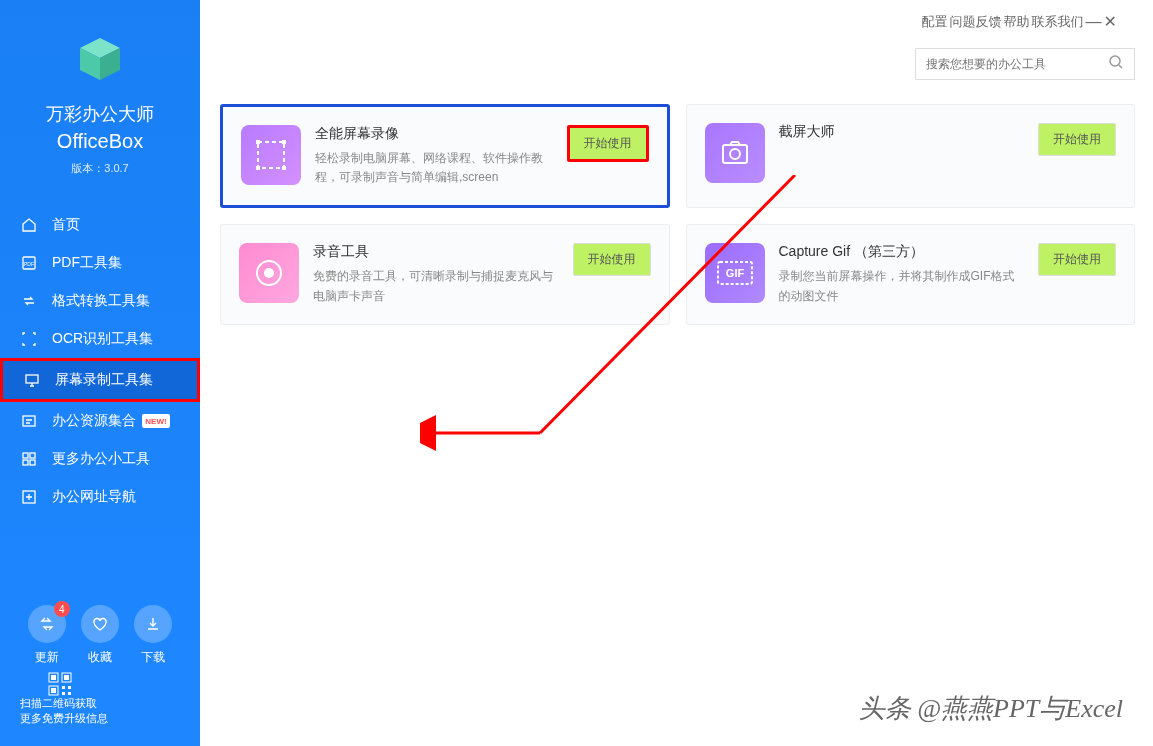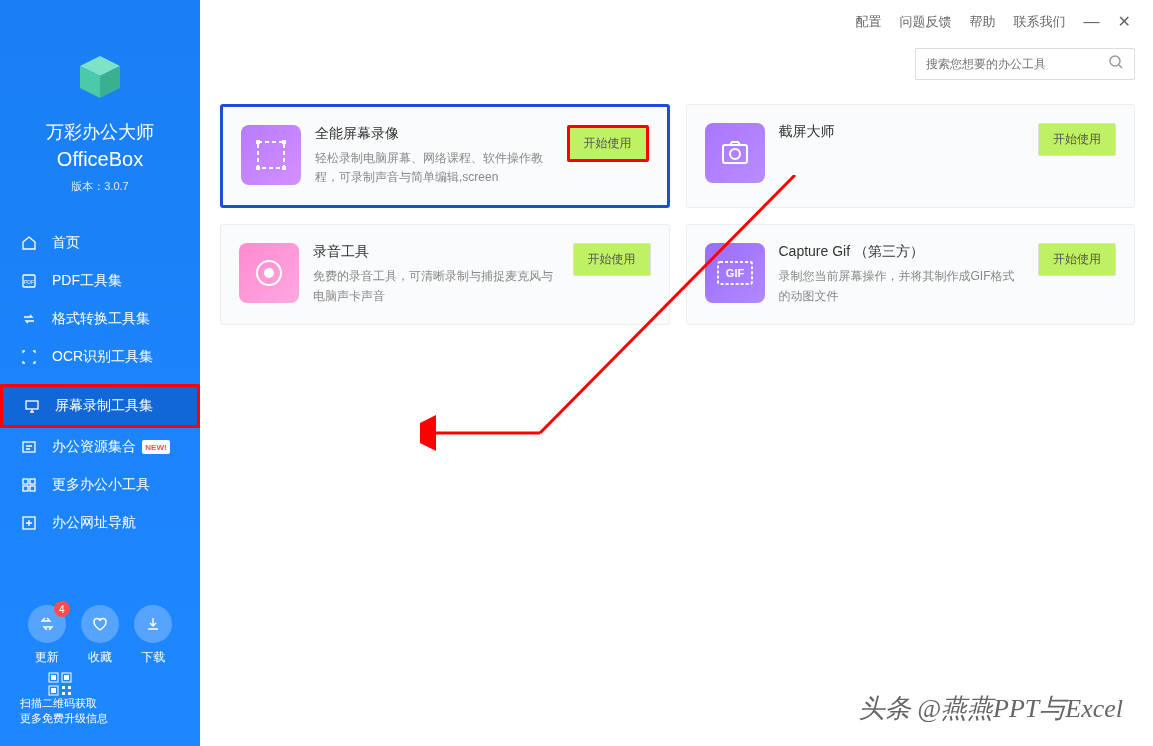--- a/index.html
+++ b/index.html
@@ -1,38 +1,38 @@
 <!DOCTYPE html>
 <html><head>
 <meta charset="utf-8">
 <style>
 * { margin: 0; padding: 0; box-sizing: border-box; }
 body { font-family: "Microsoft YaHei", Arial, sans-serif; background: #fff; width: 1153px; height: 746px; overflow: hidden; position: relative; }
 .sidebar { width: 200px; height: 746px; background: linear-gradient(180deg, #1a7ff5 0%, #1e87ff 100%); float: left; color: #fff; position: relative; }
-.logo-area { text-align: center; padding: 48px 0 20px; }
+.logo-area { text-align: center; padding: 30px 0 20px; }
 .logo-icon { width: 60px; height: 60px; margin: 0 auto 12px; position: relative; }
 .logo-cube { width: 60px; height: 60px; display: flex; align-items: center; justify-content: center; }
 .app-title { font-size: 18px; font-weight: 500; margin-bottom: 4px; }
 .app-subtitle { font-size: 20px; font-weight: 500; margin-bottom: 8px; }
 .app-version { font-size: 11px; opacity: 0.85; }
 .nav-list { margin-top: 10px; }
 .nav-item { display: flex; align-items: center; padding: 10px 20px; font-size: 14px; cursor: pointer; position: relative; }
-.nav-item.active { background: #1167d8; margin-top: 8px; }
+.nav-item.active { background: #1167d8; }
 .nav-item.highlighted { border: 3px solid #ff0000; }
 .nav-icon { width: 18px; height: 18px; margin-right: 14px; display: flex; align-items: center; justify-content: center; flex-shrink: 0; }
 .new-badge { width: 28px; height: 14px; margin-left: 6px; }
 .bottom-actions { position: absolute; bottom: 80px; left: 0; right: 0; display: flex; justify-content: space-around; padding: 0 20px; }
 .action-btn { text-align: center; cursor: pointer; }
 .action-circle { width: 38px; height: 38px; border-radius: 50%; background: rgba(255,255,255,0.25); margin: 0 auto 6px; display: flex; align-items: center; justify-content: center; position: relative; }
 .action-label { font-size: 12px; }
 .notif-badge { position: absolute; top: -4px; right: -4px; background: #ff4d4d; color: #fff; font-size: 10px; width: 16px; height: 16px; border-radius: 50%; display: flex; align-items: center; justify-content: center; }
 .qr-area { position: absolute; bottom: 20px; left: 20px; display: flex; align-items: center; font-size: 11px; flex-direction: column; }
 .qr-icon { width: 24px; height: 24px; margin-right: 8px; }
 .main { margin-left: 200px; height: 746px; position: relative; }
-.top-menu { position: absolute; top: 12px; right: 22px; display: flex; align-items: center; gap: 18px; font-size: 13px; color: #666; }
+.top-menu { position: absolute; top: 12px; right: 36px; display: flex; align-items: center; gap: 2px; font-size: 13px; color: #666; }
 .top-menu span { cursor: pointer; }
 .win-btn { cursor: pointer; font-size: 16px; color: #666; }
 .search-bar { position: absolute; top: 48px; right: 18px; width: 220px; height: 32px; border: 1px solid #ddd; border-radius: 1px; display: flex; align-items: center; padding: 0 10px; }
 .search-input { flex: 1; border: none; outline: none; font-size: 12px; color: #999; background: transparent; }
 .search-icon { color: #999; cursor: pointer; }
 .card-grid { position: absolute; top: 104px; left: 20px; right: 18px; display: grid; grid-template-columns: 1fr 1fr; gap: 16px; }
 .tool-card { background: #fafbfc; border: 1px solid #eee; border-radius: 3px; padding: 18px; display: flex; align-items: flex-start; gap: 14px; position: relative; }
 .tool-card.highlighted { border: 3px solid #1d4ed8; }
 .tool-icon { width: 60px; height: 60px; border-radius: 8px; display: flex; align-items: center; justify-content: center; flex-shrink: 0; }
 .tool-icon.purple1 { background: linear-gradient(135deg, #b77bff, #d590ff); }

